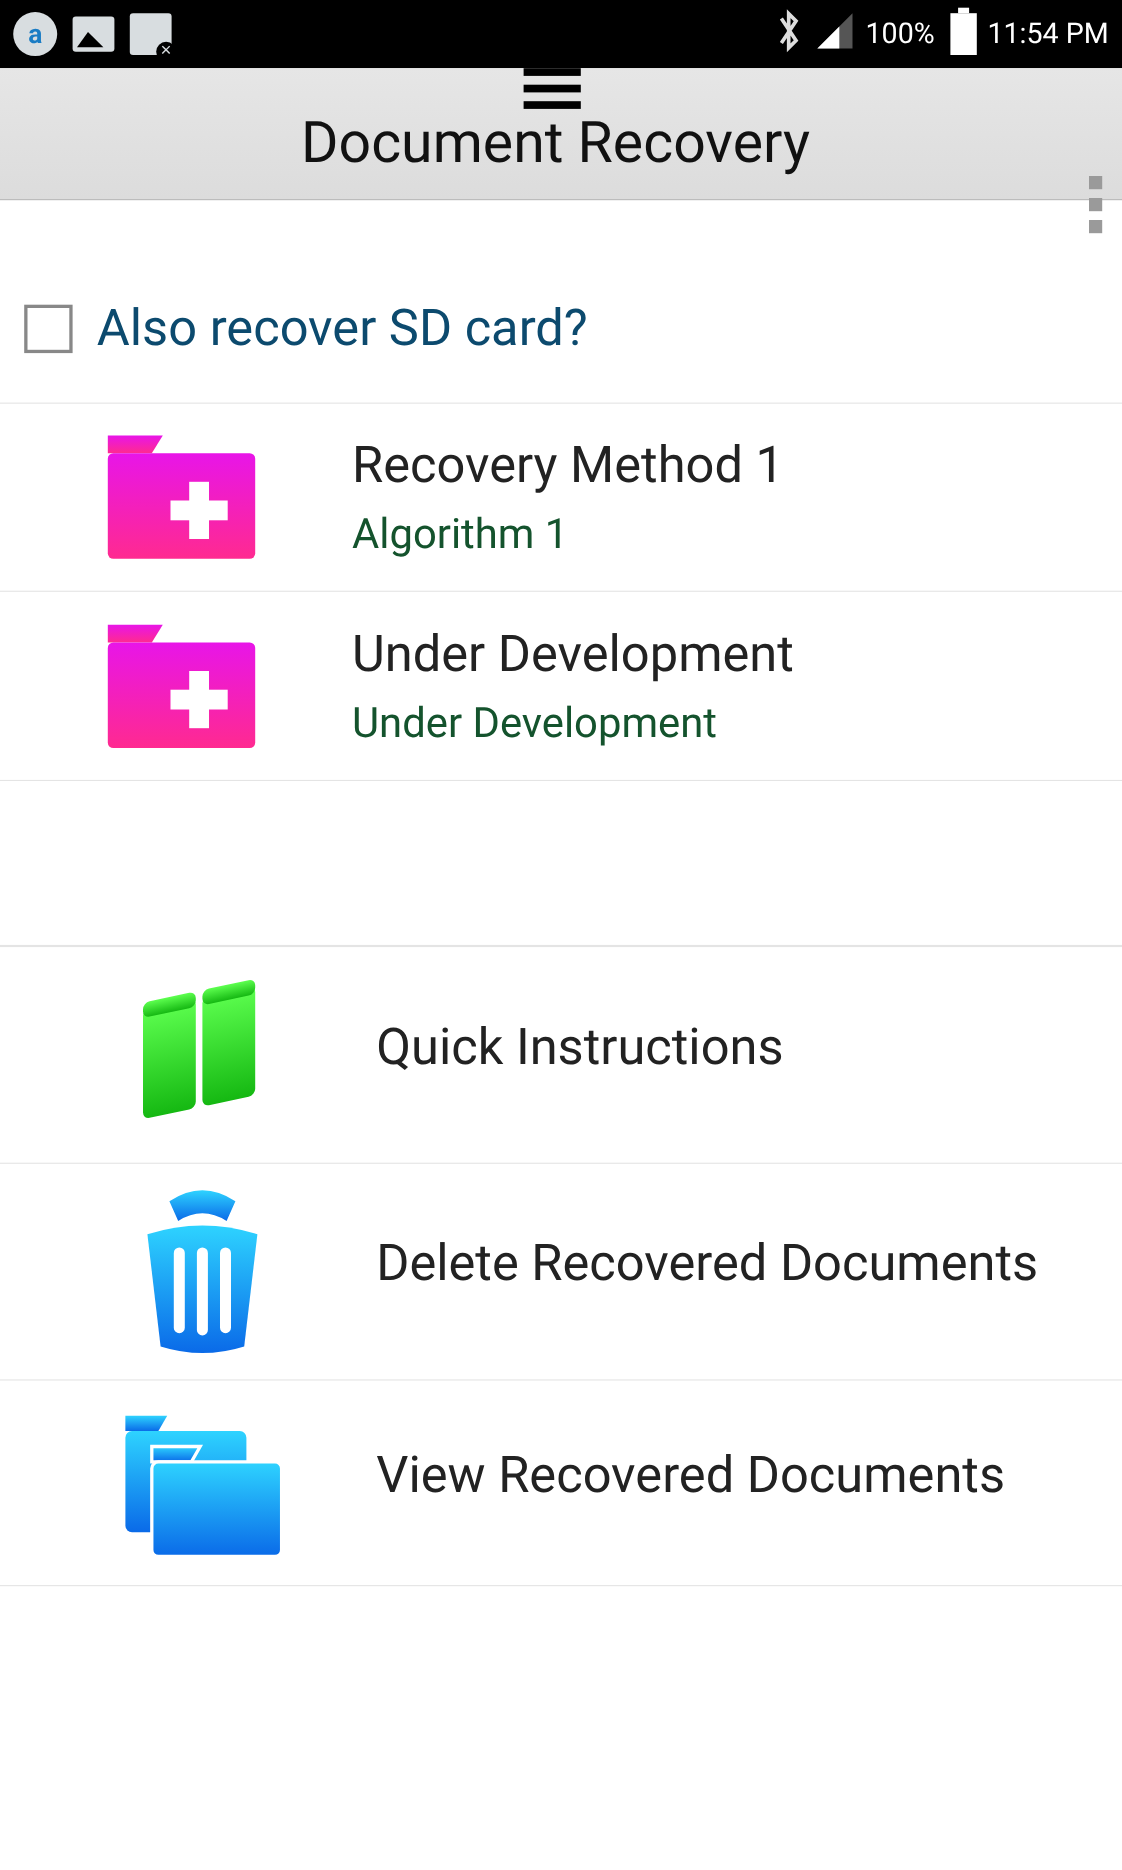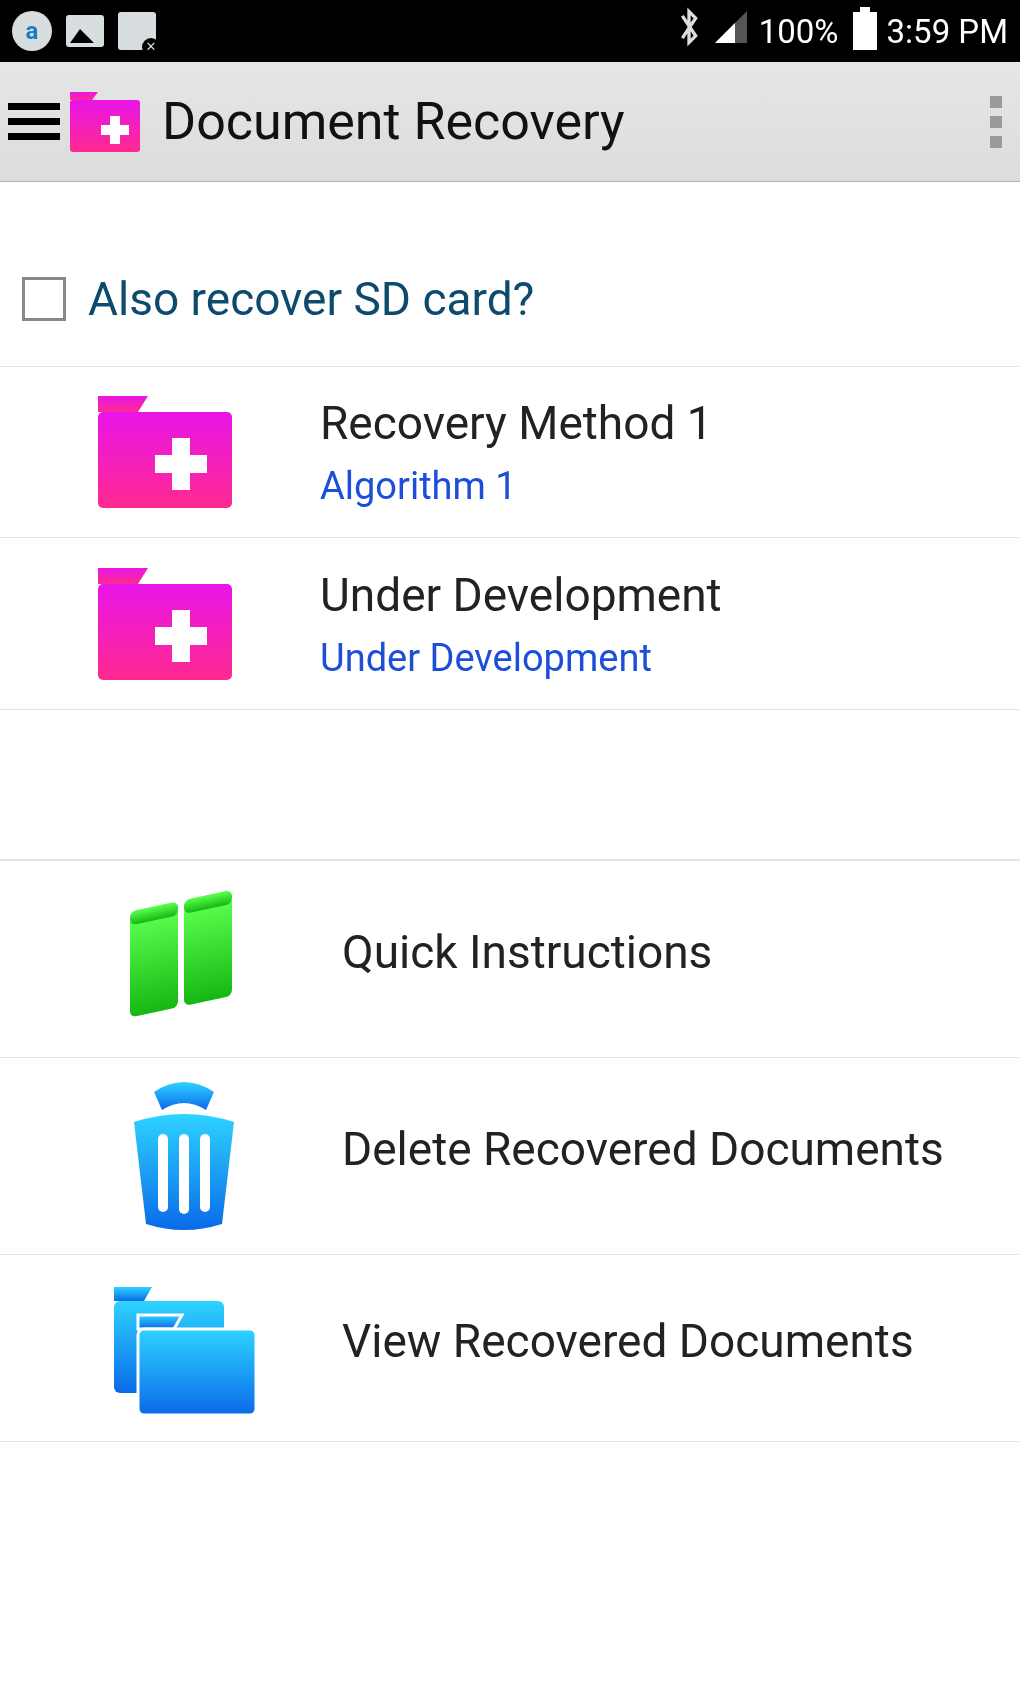--- a/index.html
+++ b/index.html
@@ -8,21 +8,21 @@
   
   .status-bar {
     height: 62px;
     background: #000;
     display: flex;
     align-items: center;
     color: #fff;
     padding: 0 12px;
   }
   .status-left { display: flex; gap: 14px; align-items: center; }
-  .status-right { margin-left: auto; display: flex; gap: 10px; align-items: center; font-size: 33px; }
+  .status-right { margin-left: auto; display: flex; gap: 10px; align-items: center; font-size: 26px; }
   .circle-a {
     width: 40px; height: 40px; border-radius: 50%; background: #d8dde0;
     display: flex; align-items: center; justify-content: center;
     color: #1a7cc4; font-weight: bold; font-size: 24px;
   }
   .pic-icon {
     width: 38px; height: 32px; background: #d8dde0; border-radius: 3px; position: relative;
   }
   .pic-icon::after {
     content: ""; position: absolute; bottom: 4px; left: 4px;
@@ -41,20 +41,21 @@
   .battery-icon::before { content: ""; position: absolute; top: -5px; left: 7px; width: 10px; height: 5px; background: #fff; }
   
   
   .app-bar {
     height: 120px;
     background: linear-gradient(#e6e6e6, #dcdcdc);
     border-bottom: 1px solid #b5b5b5;
     display: flex;
     align-items: center;
     padding: 0 18px 0 8px;
+    flex-direction: column;
   }
   .hamburger {
     display: flex; flex-direction: column; gap: 8px; margin-right: 6px;
   }
   .hamburger span { width: 52px; height: 7px; background: #000; }
   .app-folder { width: 78px; height: 64px; margin-right: 18px; }
   .app-title { font-size: 52px; color: #111; font-weight: 400; }
   .overflow-dots {
     margin-left: auto; display: flex; flex-direction: column; gap: 8px;
   }
@@ -73,21 +74,21 @@
   .list-item {
     display: flex; align-items: center;
     padding: 18px 20px 18px 90px;
     border-bottom: 1px solid #e4e4e4;
     min-height: 172px;
   }
   .list-item:first-of-type { border-top: 1px solid #e4e4e4; }
   .list-icon { width: 150px; display: flex; justify-content: center; margin-right: 80px; flex-shrink: 0; }
   .list-text { flex: 1; }
   .list-title { font-size: 46px; color: #222; margin-bottom: 14px; }
-  .list-sub { font-size: 38px; color: #1d4ed8; }
+  .list-sub { font-size: 38px; color: #14532d; }
   
   .spacer { height: 150px; border-bottom: 1px solid #e4e4e4; }
   
   .list-section-2 .list-item { padding-left: 104px; }
   .list-section-2 .list-icon { width: 160px; margin-right: 78px; }
 </style>
 </head>
 <body>
 
 <div class="status-bar">
@@ -103,21 +104,21 @@
         </svg>
     </span>
     <span>
       <svg width="36" height="36" viewBox="0 0 36 36">
           <path d="M2 34 L34 34 L34 2 Z" fill="#555"></path>
           <path d="M2 34 L22 34 L22 14 Z" fill="#fff"></path>
         </svg>
     </span>
     <span>100%</span>
     <span class="battery-icon"></span>
-    <span>3:59 PM</span>
+    <span>11:54 PM</span>
   </div>
 </div>
 
 <div class="app-bar">
   <div class="hamburger">
     <span></span>
       <span></span>
       <span></span>
   </div>
   <svg class="app-folder" viewBox="0 0 78 64">

